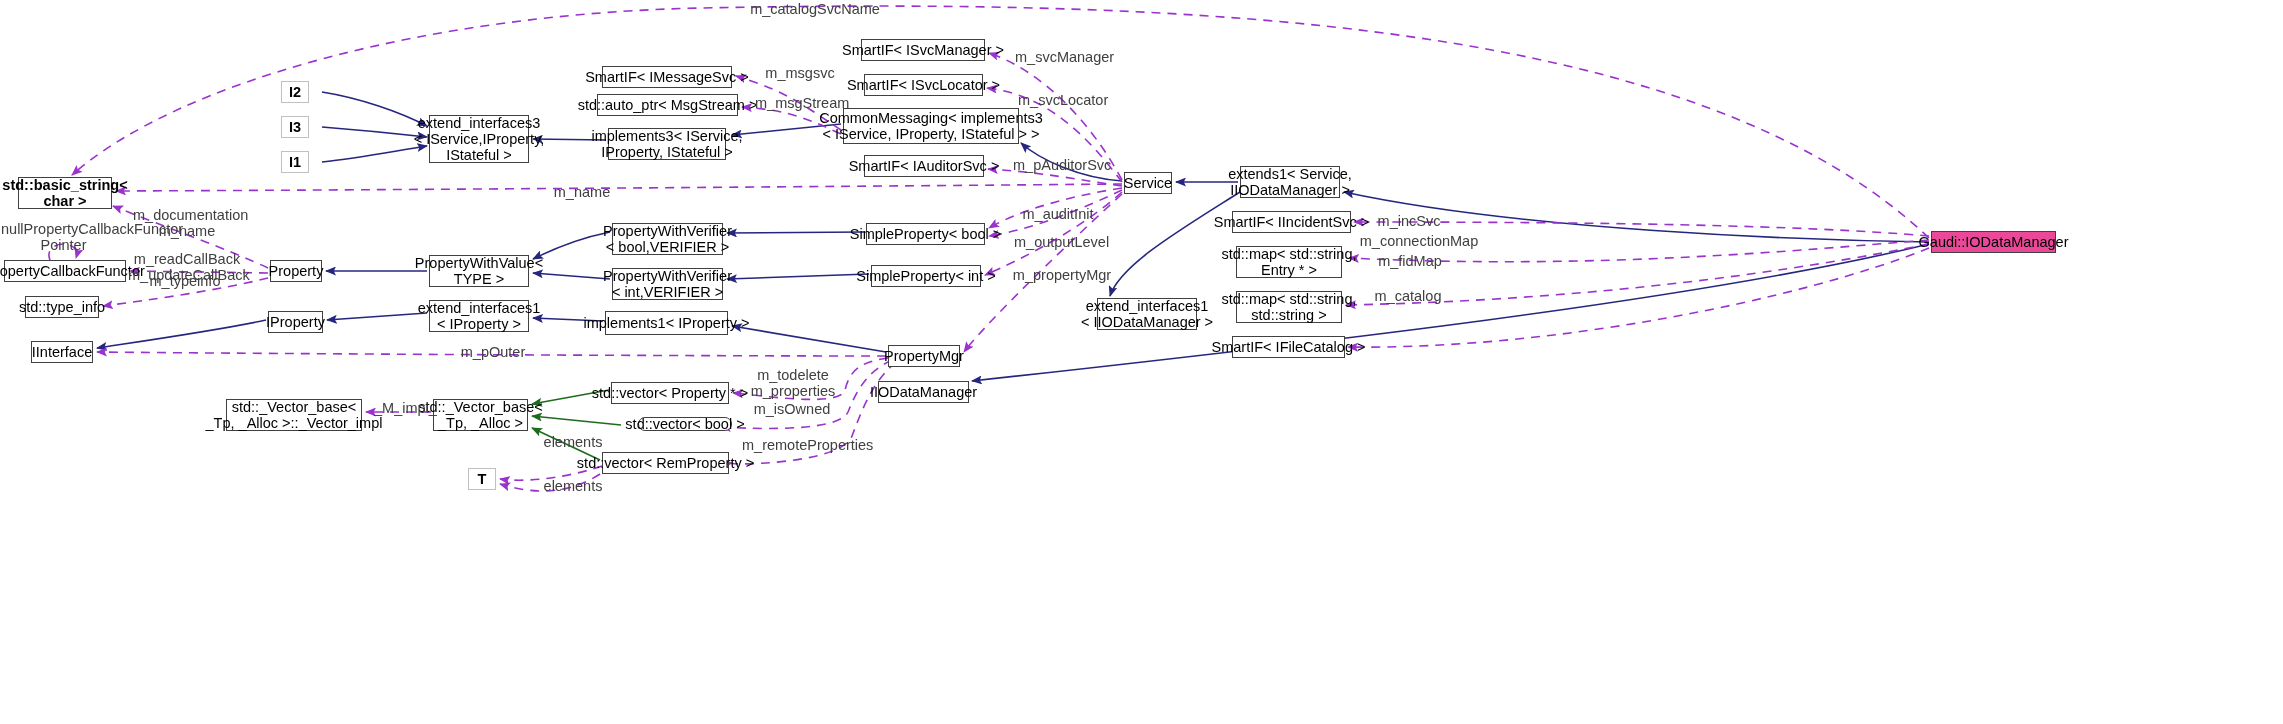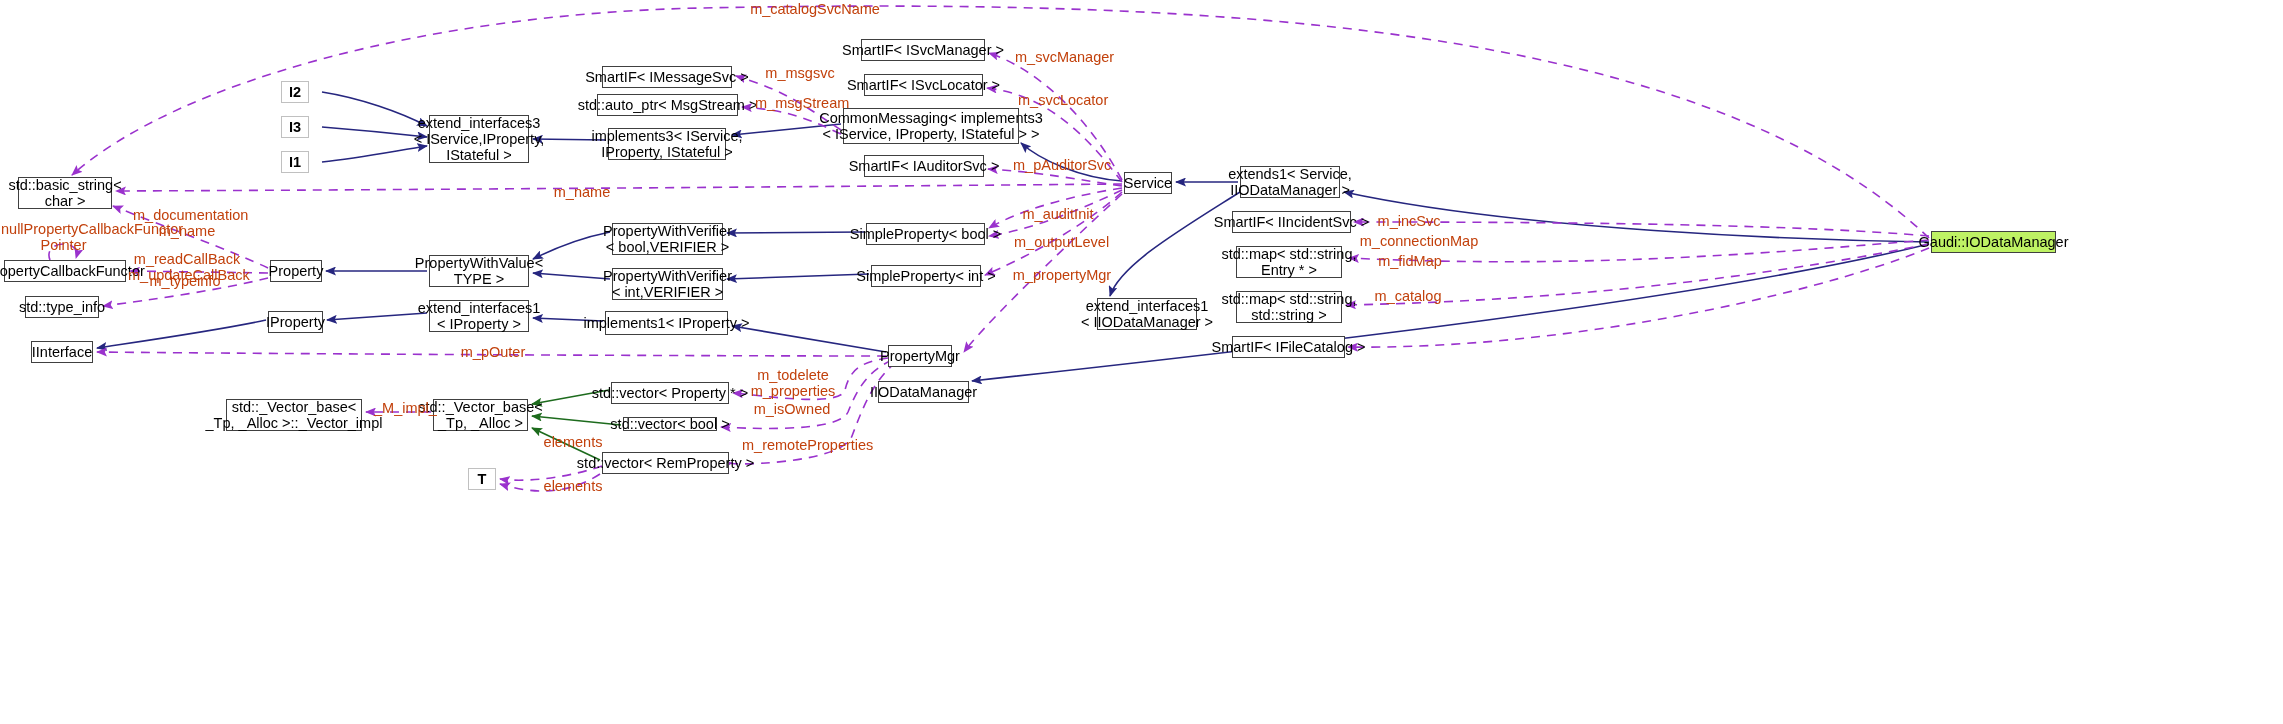--- a/index.html
+++ b/index.html
@@ -3,22 +3,22 @@
 <meta charset="utf-8">
 <style>
   html,body{margin:0;padding:0;background:#ffffff;}
   body{font-family:"Liberation Sans",sans-serif;}
   #diagram-root{position:relative;width:2283px;height:724px;background:#ffffff;overflow:hidden;}
   svg#edges{position:absolute;left:0;top:0;width:2283px;height:724px;}
   .node{position:absolute;box-sizing:border-box;display:flex;align-items:center;justify-content:center;
         text-align:center;background:#ffffff;border:1px solid #404040;color:#000000;
         font-size:14.5px;line-height:16px;letter-spacing:0px;white-space:pre;}
   .node.light{border:1px solid #c0c0c0;font-weight:bold;}
-  .node.current{background:#bef264;border:1px solid #404040;}
-  .edge-label{position:absolute;color:#c2410c;font-size:14.5px;line-height:16px;white-space:pre;text-align:center;}
+  .node.current{background:#ec4899;border:1px solid #404040;}
+  .edge-label{position:absolute;color:#404040;font-size:14.5px;line-height:16px;white-space:pre;text-align:center;}
 </style>
 </head>
 <body>
 
 <div id="diagram-root">
 
   <svg id="edges" viewBox="0 0 2283 724" xmlns="http://www.w3.org/2000/svg">
     <defs>
       <marker id="ah-inh" markerWidth="11" markerHeight="9" refX="10" refY="4.5" orient="auto" markerUnits="userSpaceOnUse">
         <path d="M11,4.5 L0,0 L2.2,4.5 L0,9 Z" fill="#26267f"></path>
@@ -89,21 +89,21 @@
     </g>
   </svg>
 
   <div id="nodes-layer">
       <div class="node light" style="left: 281px; top: 81px; width: 28px; height: 22px;">I2</div>
       <div class="node light" style="left: 281px; top: 116px; width: 28px; height: 22px;">I3</div>
       <div class="node light" style="left: 281px; top: 151px; width: 28px; height: 22px;">I1</div>
       <div class="node" style="left: 429px; top: 115px; width: 100px; height: 48px;">extend_interfaces3
 &lt; IService,IProperty,
 IStateful &gt;</div>
-      <div class="node" style="left: 18px; top: 177px; width: 94px; height: 32px;">std::basic_string&lt;
+      <div class="node" style="left: 18px; top: 177px; width: 94px; height: 32px; font-weight: bold;">std::basic_string&lt;
 char &gt;</div>
       <div class="node" style="left: 4px; top: 260px; width: 122px; height: 22px;">PropertyCallbackFunctor</div>
       <div class="node" style="left: 25px; top: 296px; width: 74px; height: 22px;">std::type_info</div>
       <div class="node" style="left: 31px; top: 341px; width: 62px; height: 22px;">IInterface</div>
       <div class="node" style="left: 270px; top: 260px; width: 52px; height: 22px;">Property</div>
       <div class="node" style="left: 268px; top: 311px; width: 55px; height: 22px;">IProperty</div>
       <div class="node" style="left: 429px; top: 255px; width: 100px; height: 32px;">PropertyWithValue&lt;
 TYPE &gt;</div>
       <div class="node" style="left: 429px; top: 300px; width: 100px; height: 32px;">extend_interfaces1
 &lt; IProperty &gt;</div>
@@ -117,39 +117,39 @@
       <div class="node" style="left: 602px; top: 66px; width: 130px; height: 22px;">SmartIF&lt; IMessageSvc &gt;</div>
       <div class="node" style="left: 597px; top: 94px; width: 141px; height: 22px;">std::auto_ptr&lt; MsgStream &gt;</div>
       <div class="node" style="left: 843px; top: 108px; width: 176px; height: 36px;">CommonMessaging&lt; implements3
 &lt; IService, IProperty, IStateful &gt; &gt;</div>
       <div class="node" style="left: 861px; top: 39px; width: 124px; height: 22px;">SmartIF&lt; ISvcManager &gt;</div>
       <div class="node" style="left: 864px; top: 74px; width: 119px; height: 22px;">SmartIF&lt; ISvcLocator &gt;</div>
       <div class="node" style="left: 864px; top: 155px; width: 120px; height: 22px;">SmartIF&lt; IAuditorSvc &gt;</div>
       <div class="node" style="left: 866px; top: 223px; width: 119px; height: 22px;">SimpleProperty&lt; bool &gt;</div>
       <div class="node" style="left: 871px; top: 265px; width: 110px; height: 22px;">SimpleProperty&lt; int &gt;</div>
       <div class="node" style="left: 1124px; top: 172px; width: 48px; height: 22px;">Service</div>
-      <div class="node" style="left: 888px; top: 345px; width: 64px; height: 22px;">PropertyMgr</div>
+      <div class="node" style="left: 888px; top: 345px; width: 72px; height: 22px;">PropertyMgr</div>
       <div class="node" style="left: 878px; top: 381px; width: 91px; height: 22px;">IIODataManager</div>
       <div class="node" style="left: 1097px; top: 298px; width: 100px; height: 32px;">extend_interfaces1
 &lt; IIODataManager &gt;</div>
       <div class="node" style="left: 1240px; top: 166px; width: 100px; height: 32px;">extends1&lt; Service,
 IIODataManager &gt;</div>
       <div class="node" style="left: 1232px; top: 211px; width: 119px; height: 22px;">SmartIF&lt; IIncidentSvc &gt;</div>
       <div class="node" style="left: 1236px; top: 246px; width: 106px; height: 32px;">std::map&lt; std::string,
 Entry * &gt;</div>
       <div class="node" style="left: 1236px; top: 291px; width: 106px; height: 32px;">std::map&lt; std::string,
 std::string &gt;</div>
       <div class="node" style="left: 1232px; top: 336px; width: 113px; height: 22px;">SmartIF&lt; IFileCatalog &gt;</div>
       <div class="node current" style="left: 1931px; top: 231px; width: 125px; height: 22px;">Gaudi::IODataManager</div>
       <div class="node" style="left: 226px; top: 399px; width: 136px; height: 32px;">std::_Vector_base&lt;
 _Tp, _Alloc &gt;::_Vector_impl</div>
       <div class="node" style="left: 433px; top: 399px; width: 95px; height: 32px;">std::_Vector_base&lt;
 _Tp, _Alloc &gt;</div>
       <div class="node" style="left: 611px; top: 382px; width: 118px; height: 22px; text-align: right;">std::vector&lt; Property * &gt;</div>
-      <div class="node" style="left: 623px; top: 417px; width: 94px; height: 14px;">std::vector&lt; bool &gt;</div>
+      <div class="node" style="left: 638px; top: 417px; width: 94px; height: 14px; border-radius: 7px;">std::vector&lt; bool &gt;</div>
       <div class="node" style="left: 602px; top: 452px; width: 127px; height: 22px;">std::vector&lt; RemProperty &gt;</div>
       <div class="node light" style="left: 468px; top: 468px; width: 28px; height: 22px;">T</div>
     </div>
   <div id="labels-layer">
       <div class="edge-label" style="left: 750px; top: 1px; width: 130px;">m_catalogSvcName</div>
       <div class="edge-label" style="left: 765px; top: 65px; width: 70px;">m_msgsvc</div>
       <div class="edge-label" style="left: 755px; top: 95px; width: 90px;">m_msgStream</div>
       <div class="edge-label" style="left: 1015px; top: 49px; width: 96px;">m_svcManager</div>
       <div class="edge-label" style="left: 1018px; top: 92px; width: 90px;">m_svcLocator</div>
       <div class="edge-label" style="left: 1013px; top: 157px; width: 98px;">m_pAuditorSvc</div>

